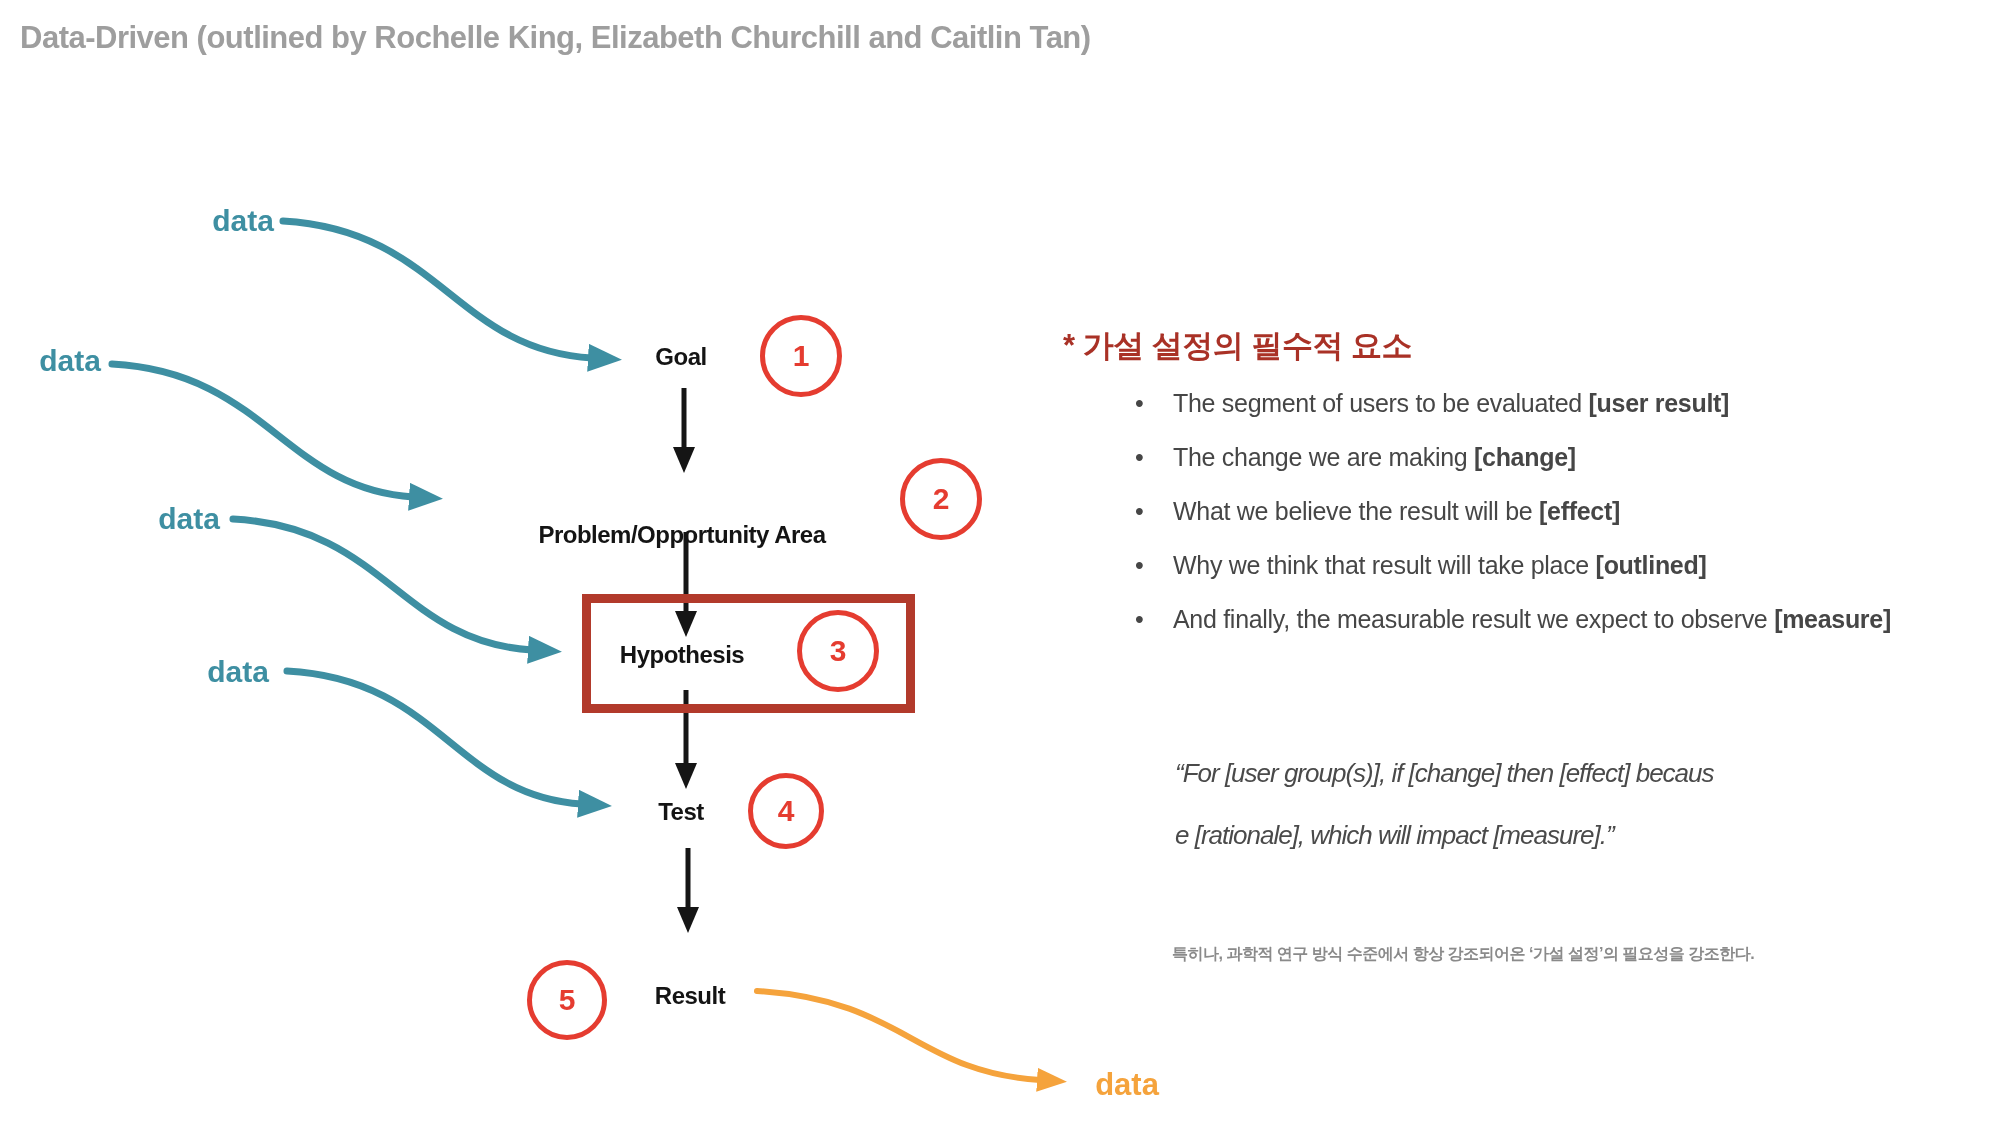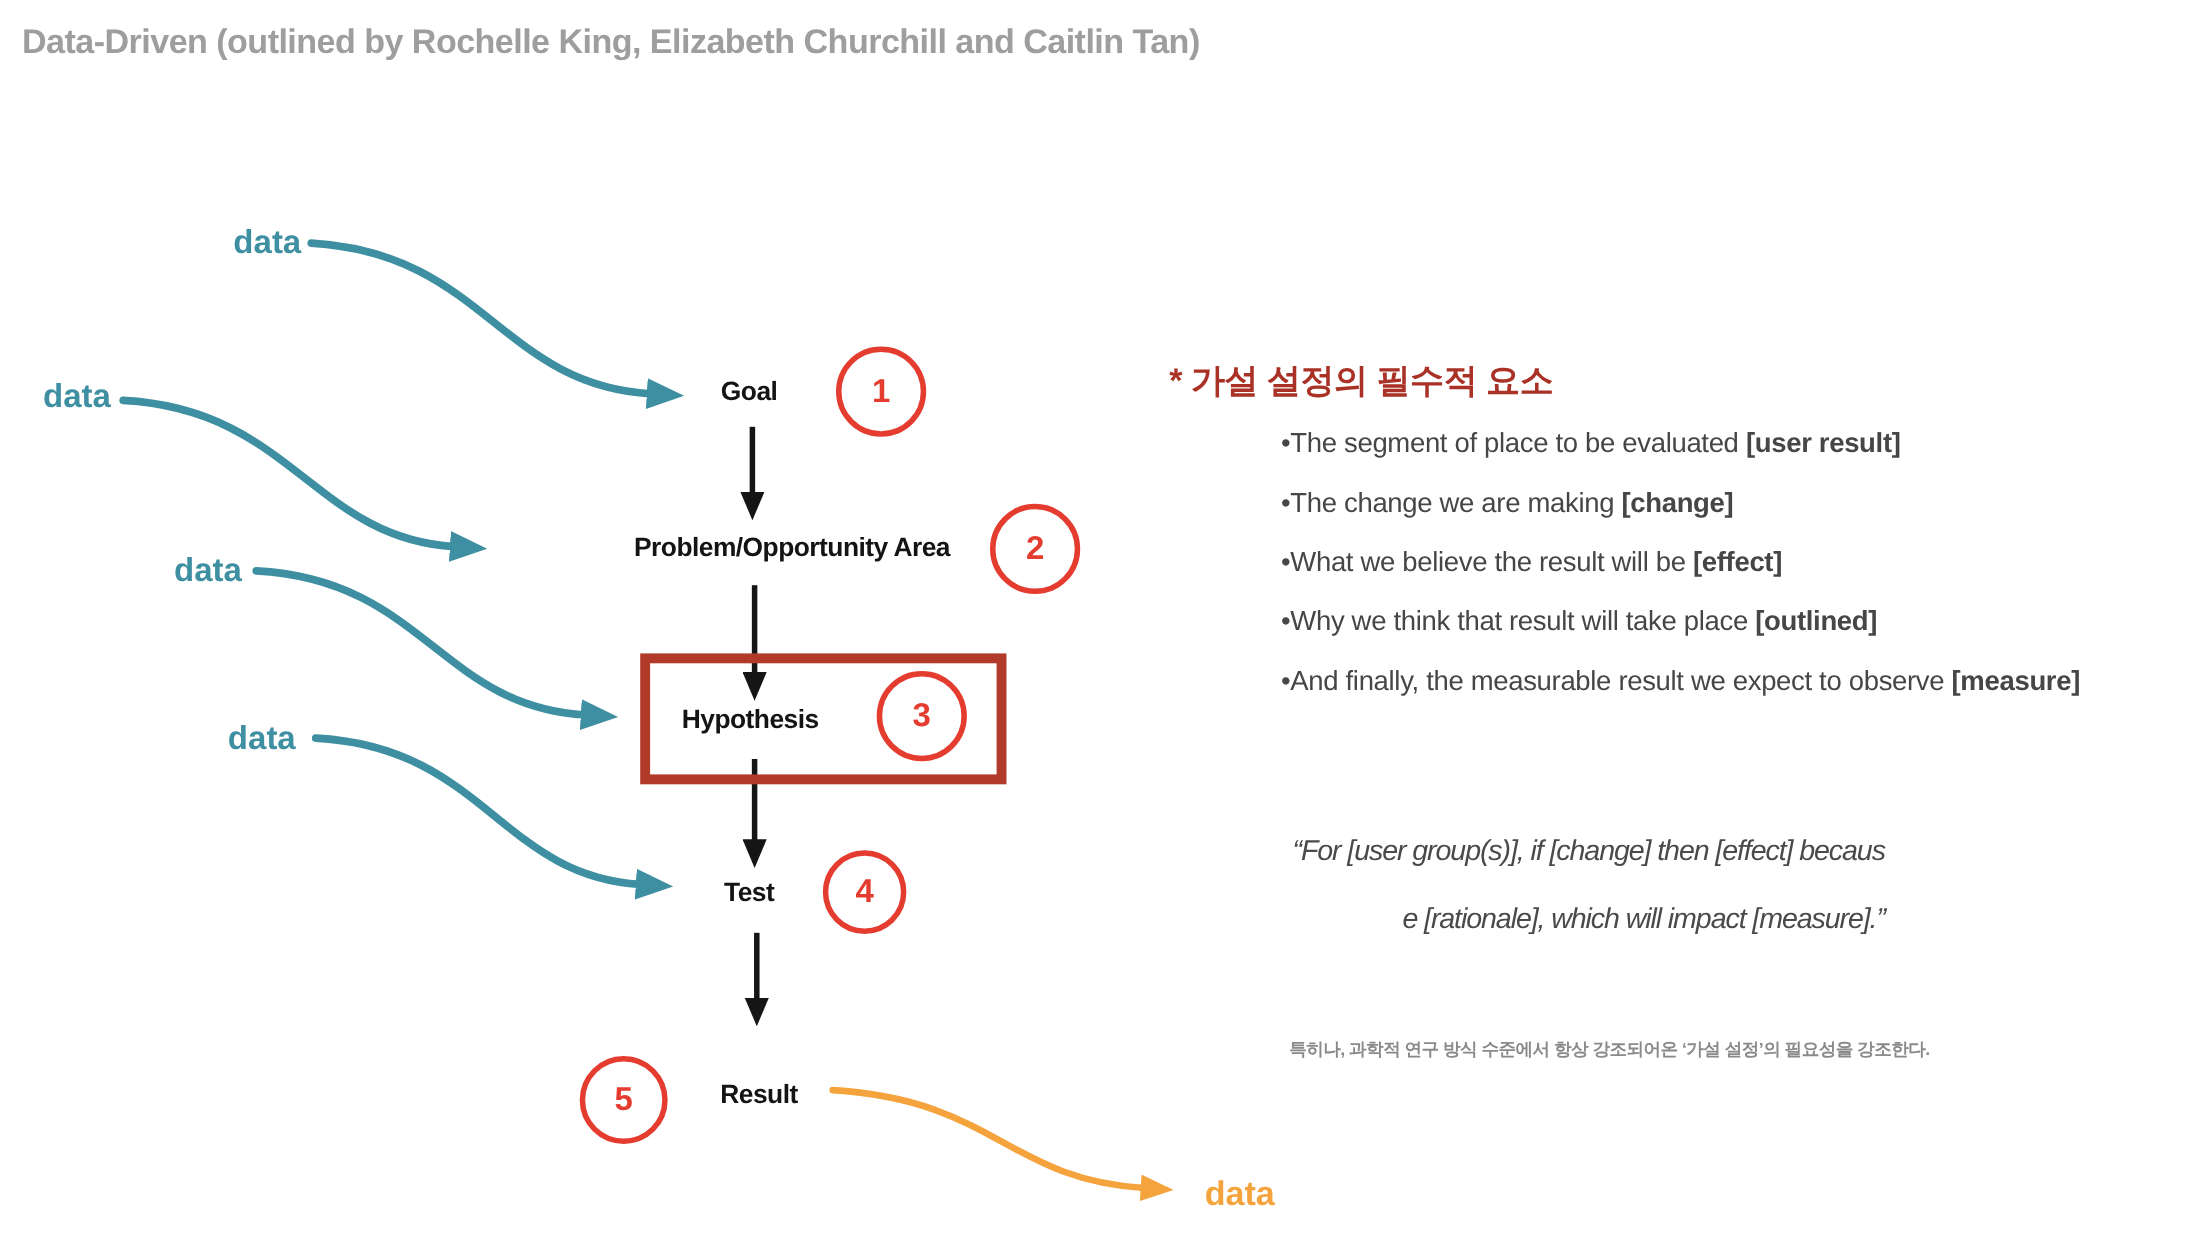--- a/index.html
+++ b/index.html
@@ -1,19 +1,18 @@
 <!DOCTYPE html>
 <html><head>
 <meta charset="utf-8">
 <style>
   html,body{margin:0;padding:0;background:#fff;}
   .canvas{
     position:relative;width:2004px;height:1140px;background:#ffffff;overflow:hidden;
     font-family:"Liberation Sans","DejaVu Sans",sans-serif;
-    text-align:right;
   }
   .abs{position:absolute;}
   .center{transform:translate(-50%,-50%);}
   
   .title{
     left:20px;top:20px;font-size:31px;font-weight:bold;color:#9e9e9e;letter-spacing:-0.5px;white-space:nowrap;
   }
   
   .data-label{font-size:30px;font-weight:bold;color:#3e8fa2;white-space:nowrap;}
   .data-label.orange{color:#f5a33c;font-size:31px;}
@@ -82,21 +81,21 @@
   <div class="abs title">Data-Driven (outlined by Rochelle King, Elizabeth Churchill and Caitlin Tan)</div>
 
   <div class="abs center data-label" style="left:243px;top:221px;">data</div>
   <div class="abs center data-label" style="left:70px;top:361px;">data</div>
   <div class="abs center data-label" style="left:189px;top:519px;">data</div>
   <div class="abs center data-label" style="left:238px;top:672px;">data</div>
 
   <div class="abs hyp-box"></div>
 
   <div class="abs center step-label" style="left:681px;top:357px;">Goal</div>
-  <div class="abs center step-label" style="left:682px;top:498px;margin-left:38px;">Problem/Opportunity Area</div>
+  <div class="abs center step-label" style="left:682px;top:535px;">Problem/Opportunity Area</div>
   <div class="abs center step-label" style="left:682px;top:655px;">Hypothesis</div>
   <div class="abs center step-label" style="left:681px;top:812px;">Test</div>
   <div class="abs center step-label" style="left:690px;top:996px;">Result</div>
 
   <div class="abs center num-circle" style="left:801px;top:356px;width:82px;height:82px;">
       <span>1</span>
     </div>
   <div class="abs center num-circle" style="left:941px;top:499px;width:82px;height:82px;">
       <span>2</span>
     </div>
@@ -110,21 +109,21 @@
       <span>5</span>
     </div>
 
   <div class="abs center data-label orange" style="left:1127px;top:1085px;">data</div>
 
   <div class="abs panel-heading">* 가설 설정의 필수적 요소</div>
 
   <div class="abs bullets">
     <div class="bullet-row">
       <span class="bullet-dot">•</span>
-      <span><span>The segment of place to be evaluated </span><span class="bullet-tag">[user result]</span></span>
+      <span><span>The segment of users to be evaluated </span><span class="bullet-tag">[user result]</span></span>
     </div>
     <div class="bullet-row">
       <span class="bullet-dot">•</span>
       <span><span>The change we are making </span><span class="bullet-tag">[change]</span></span>
     </div>
     <div class="bullet-row">
       <span class="bullet-dot">•</span>
       <span><span>What we believe the result will be </span><span class="bullet-tag">[effect]</span></span>
     </div>
     <div class="bullet-row">

